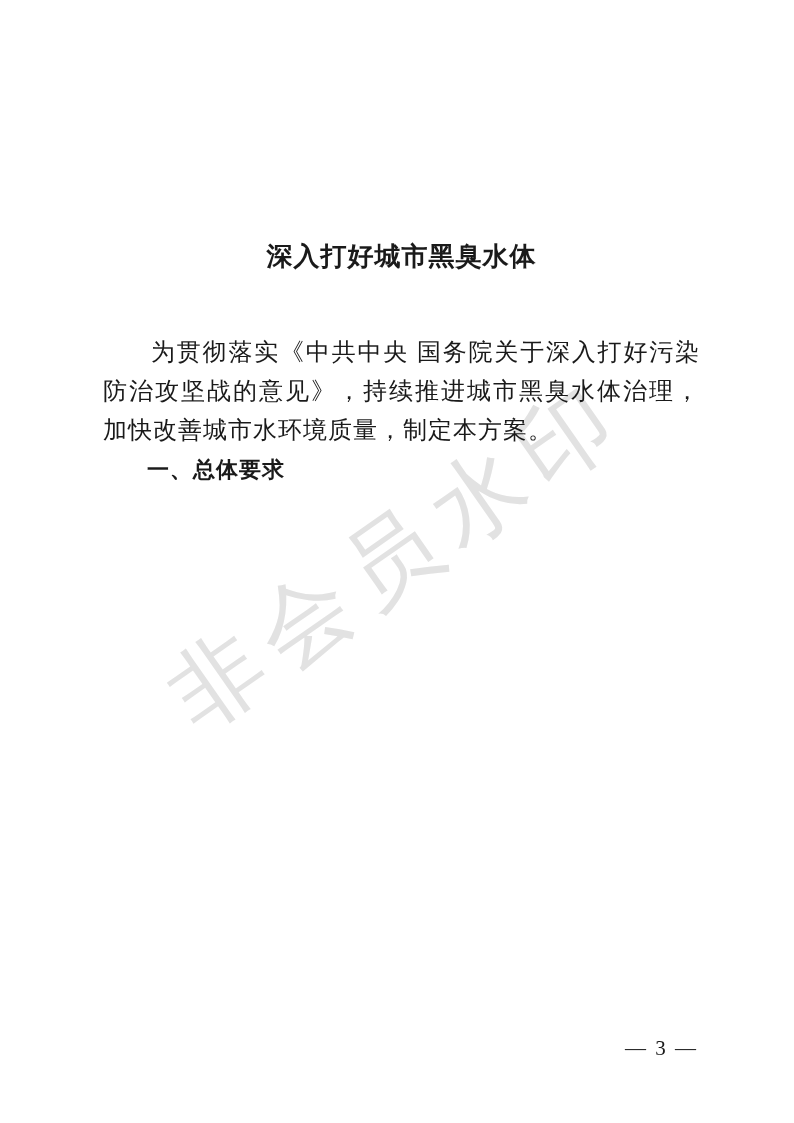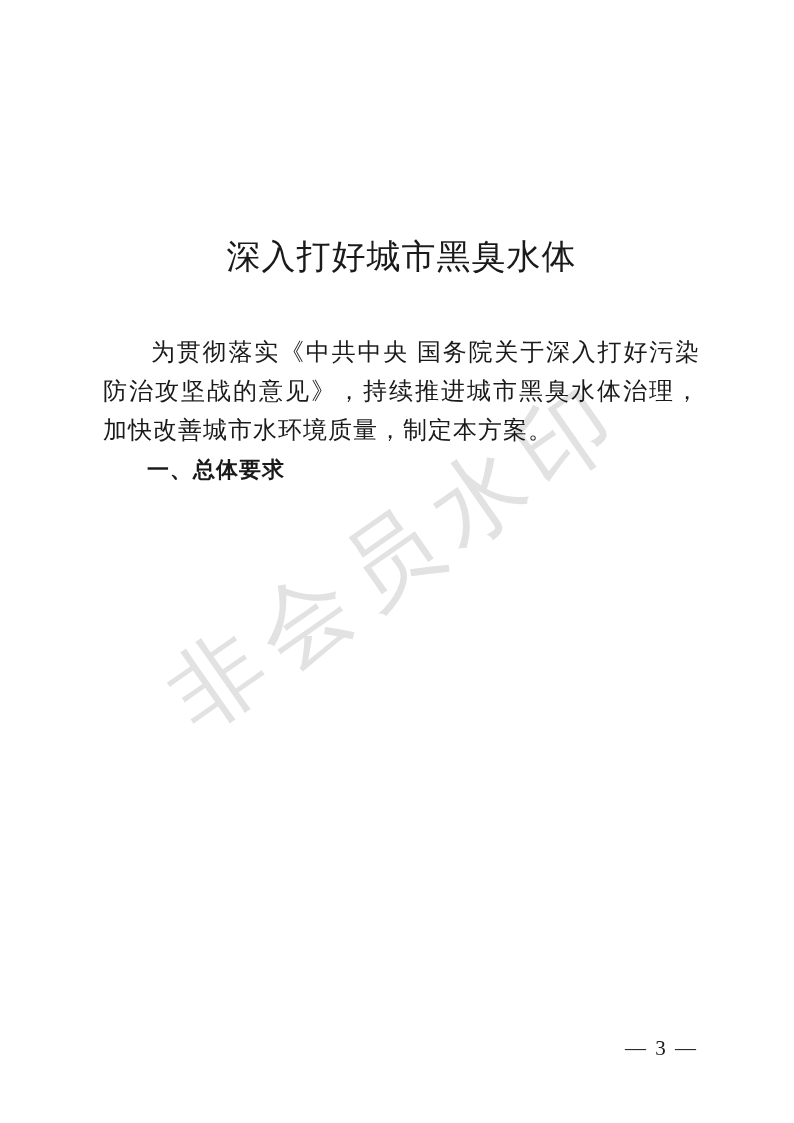--- a/index.html
+++ b/index.html
@@ -33,22 +33,22 @@
   .content {
     position: absolute;
     left: 103px;
     right: 94px;
     top: 230px;
     z-index: 1;
   }
   .title {
     margin: 0 0 50px 0;
     text-align: center;
-    font-size: 34px;
-    font-weight: normal;
+    font-size: 26px;
+    font-weight: bold;
     line-height: 53px;
     letter-spacing: 1px;
   }
   .title-line { display: block; }
   .body-para {
     margin: 0;
     font-size: 24px;
     line-height: 39px;
     text-align: justify;
     text-align-last: left;

